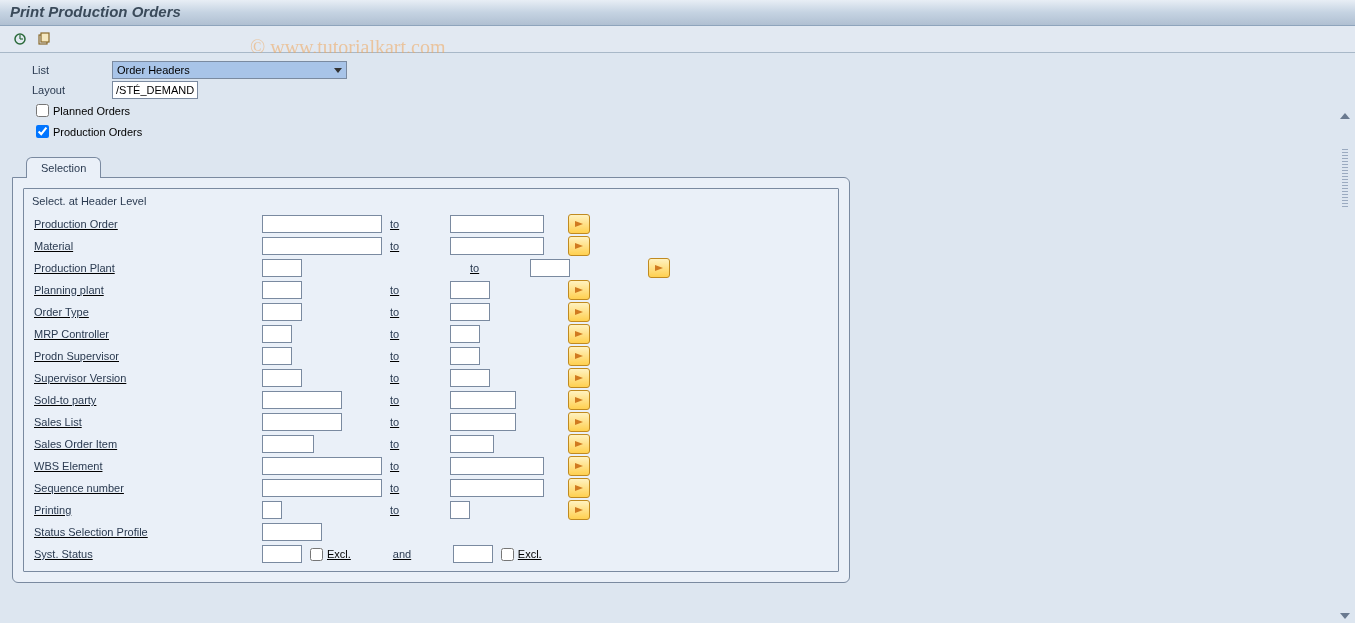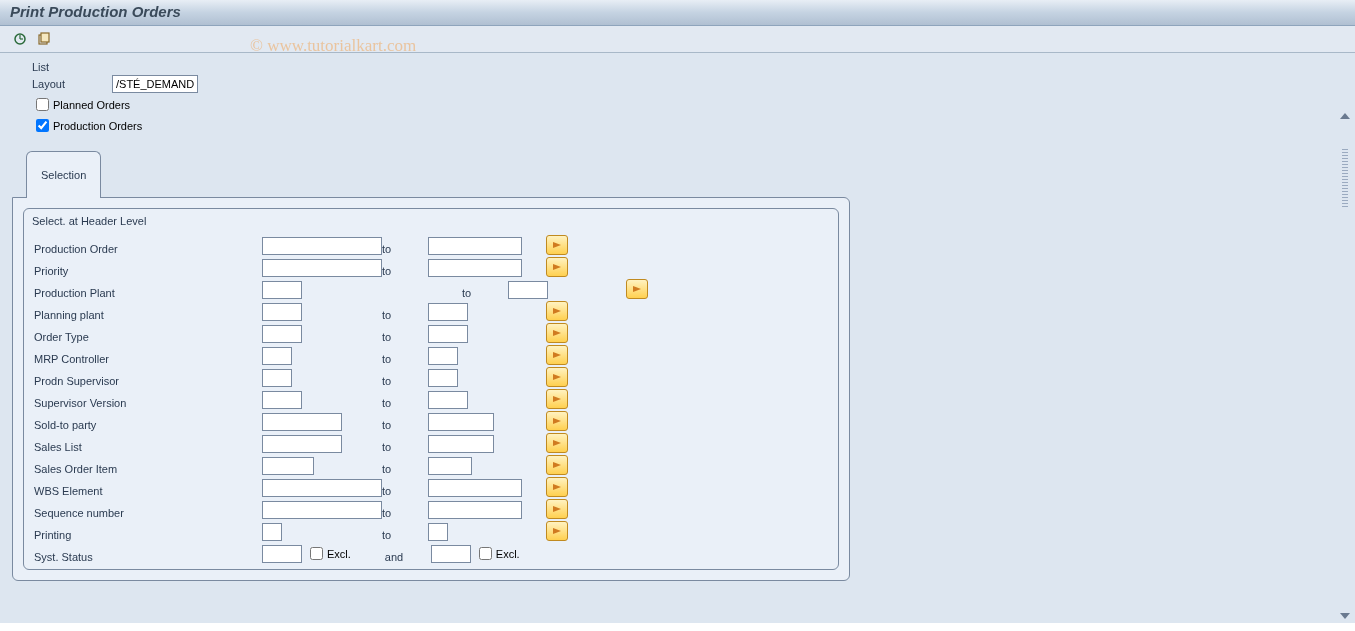--- a/index.html
+++ b/index.html
@@ -27,21 +27,21 @@
     display: inline-flex;
     align-items: center;
     justify-content: center;
     cursor: pointer;
   }
   .watermark {
     position: absolute;
     top: 36px;
     left: 250px;
     color: rgba(240, 165, 90, 0.55);
-    font-size: 17px;
+    font-size: 20px;
     font-family: Georgia, serif;
     pointer-events: none;
   }
   .main-area {
     background: #dde6f0;
     padding: 8px 8px 8px 12px;
     position: relative;
     height: 570px;
     overflow: hidden;
   }
@@ -64,21 +64,21 @@
     border: 1px solid #7a8aa0;
     background: #fff;
     padding: 0 3px;
   }
   .chk { width: 13px; height: 13px; margin-right: 4px; vertical-align: middle; }
   .tab-strip { display: flex; margin-top: 16px; margin-left: 14px; }
   .tab {
     background: #c8d6e6;
     border: 1px solid #7a8aa0;
     border-bottom: none;
-    padding: 17px 14px;
+    padding: 4px 14px;
     border-radius: 6px 6px 0 0;
     margin-right: 2px;
     color: #2a3a50;
     cursor: pointer;
   }
   .tab.active {
     background: #eaf0f8;
     font-weight: normal;
     position: relative;
     z-index: 2;
@@ -88,36 +88,36 @@
     border: 1px solid #7a8aa0;
     border-radius: 0 6px 6px 6px;
     margin-left: 0;
     width: 838px;
     padding: 10px 10px 10px 10px;
     position: relative;
     top: -1px;
   }
   .group {
     border: 1px solid #7a8aa0;
-    border-radius: 6px;
+    border-radius: 1px;
     padding: 6px 8px 6px 8px;
     background: #eaf0f8;
   }
   .group-title {
     color: #2a3a50;
     margin-bottom: 6px;
     padding-left: 0;
   }
-  .frow { display: flex; align-items: flex-end; height: 22px; }
+  .frow { display: flex; align-items: center; height: 22px; text-decoration: underline; }
   .flbl { width: 230px; color: #2a3a50; padding-left: 2px; }
   .fin { border:1px solid #7a8aa0; background:#fff; height:18px; }
   .w2 { width: 120px; }
   .w3 { width: 40px; }
   .w4 { width: 20px; }
-  .to { width: 46px; text-align: left; color:#2a3a50; }
+  .to { width: 68px; text-align: left; padding-left: 8px; color:#2a3a50; }
   .multi-btn {
     width: 22px; height: 20px;
     background: linear-gradient(to bottom,#fff2c0,#ffd050);
     border:1px solid #c08a20;
     border-radius:3px;
     display:inline-flex; align-items:center; justify-content:center;
     margin-left: 24px;
     cursor:pointer;
   }
   .scroll-right {
@@ -154,20 +154,24 @@
       </svg>
   </span>
 </div>
 
 <div class="watermark">© www.tutorialkart.com</div>
 
 <div class="main-area">
 
   <div class="row">
     <span class="lbl">List</span>
+    <div class="dropdown">
+      <span>Order Headers</span>
+      <span class="dd-arrow"></span>
+    </div>
   </div>
   <div class="row">
     <span class="lbl">Layout</span>
     <input class="txt" style="width: 86px;" value="/STÉ_DEMANDE">
   </div>
   <div class="row">
     <input type="checkbox" class="chk" style="">
     <span>Planned Orders</span>
   </div>
   <div class="row">
@@ -189,21 +193,21 @@
         <span class="to">to</span>
         <input class="fin" style="width: 94px;">
         <span class="multi-btn">
             <svg width="10" height="8">
               <path d="M1 1 L9 4 L1 7 Z" fill="#d07a20"></path>
             </svg>
           </span>
       </div>
 
       <div class="frow">
-        <span class="flbl">Priority</span>
+        <span class="flbl">Material</span>
         <input class="fin w2" style="">
         <span class="to">to</span>
         <input class="fin" style="width: 94px;">
         <span class="multi-btn">
             <svg width="10" height="8">
               <path d="M1 1 L9 4 L1 7 Z" fill="#d07a20"></path>
             </svg>
           </span>
       </div>
 
@@ -345,20 +349,24 @@
         <input class="fin w4" style="">
         <span class="to" style="margin-left:100px">to</span>
         <input class="fin w4" style="">
         <span class="multi-btn" style="margin-left:98px">
             <svg width="10" height="8">
               <path d="M1 1 L9 4 L1 7 Z" fill="#d07a20"></path>
             </svg>
           </span>
       </div>
 
+      <div class="frow">
+        <span class="flbl">Status Selection Profile</span>
+        <input class="fin" style="width: 60px;">
+      </div>
 
       <div class="frow">
         <span class="flbl">Syst. Status</span>
         <input class="fin" style="width: 40px;">
         <span class="excl-wrap">
           <input type="checkbox" class="chk" style="">
           <span>Excl.</span>
         </span>
         <span class="to" style="margin-left:34px">and</span>
         <input class="fin" style="width: 40px;">

